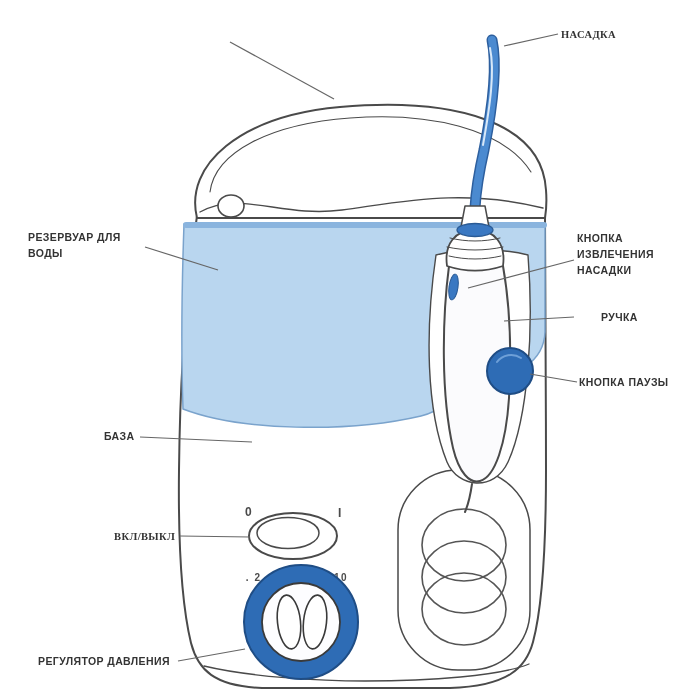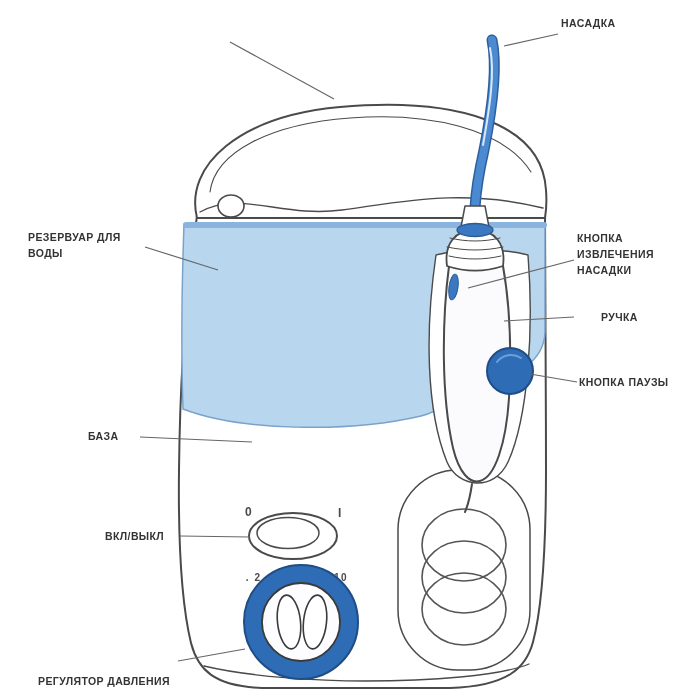--- a/index.html
+++ b/index.html
@@ -151,32 +151,32 @@
       <line x1="574" y1="260" x2="468" y2="288"></line>
       <line x1="574" y1="317" x2="504" y2="321"></line>
       <line x1="577" y1="382" x2="530" y2="374"></line>
       <line x1="140" y1="437" x2="252" y2="442"></line>
       <line x1="180" y1="536" x2="250" y2="537"></line>
       <line x1="178" y1="661" x2="245" y2="649"></line>
     </g>
   </svg>
 
 
-  <div class="label" style="left:561px; top:16px;">НАСАДКА</div>
+  <div class="label" style="left:561px; top:27px;font-family:Liberation Serif, serif;">НАСАДКА</div>
 
   <div class="label" style="left:28px;  top:230px;">РЕЗЕРВУАР ДЛЯ
 ВОДЫ</div>
 
   <div class="label" style="left:577px; top:231px;">КНОПКА
 ИЗВЛЕЧЕНИЯ
 НАСАДКИ</div>
 
   <div class="label" style="left:577px; top:310px;margin-left:24px;">РУЧКА</div>
 
   <div class="label" style="left:579px; top:375px;text-align:center;">КНОПКА ПАУЗЫ</div>
 
-  <div class="label" style="left:88px; top:429px;text-align:right;">БАЗА</div>
+  <div class="label" style="left:104px; top:429px;text-align:right;">БАЗА</div>
 
-  <div class="label" style="left:105px; top:529px;">ВКЛ/ВЫКЛ</div>
+  <div class="label" style="left:114px; top:529px;font-family:Liberation Serif, serif;">ВКЛ/ВЫКЛ</div>
 
-  <div class="label" style="left:38px;  top:654px;margin-top:20px;">РЕГУЛЯТОР ДАВЛЕНИЯ</div>
+  <div class="label" style="left:38px;  top:654px;">РЕГУЛЯТОР ДАВЛЕНИЯ</div>
 
 </div>
 
 </body></html>

